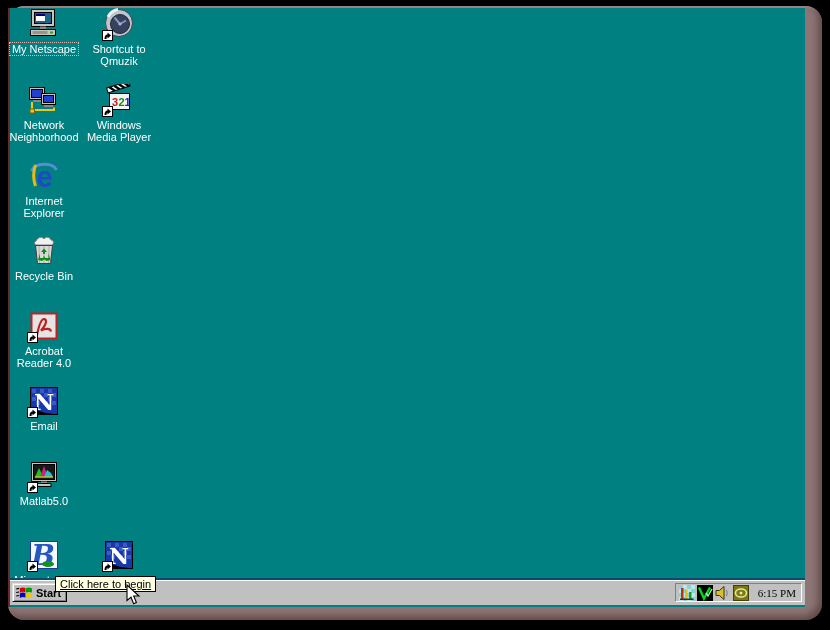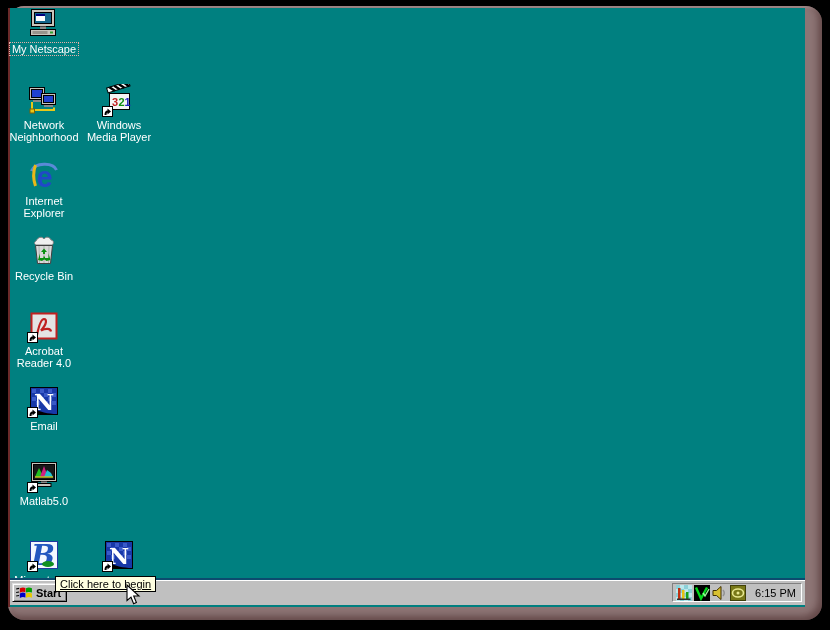--- a/index.html
+++ b/index.html
@@ -44,21 +44,21 @@
   .start{
     position:absolute;left:2px;top:3px;width:55px;height:19px;background:#c0c0c0;
     display:flex;align-items:center;gap:3px;padding:0 3px;box-sizing:border-box;
     border:1px solid;border-color:#dfdfdf #000 #000 #dfdfdf;
     box-shadow:inset 1px 1px 0 #fff, inset -1px -1px 0 #808080;
   }
   .start .txt{font-weight:bold;font-size:11px;color:#000;}
   .tray{
     position:absolute;right:3px;top:3px;height:19px;display:flex;align-items:center;gap:2px;
     padding:0 5px 0 3px;box-sizing:border-box;
-    border:1px solid;border-color:#808080 #fff #fff #808080;
+    border:1px solid;border-color:#808080 #fff #fff #808080;font-family:Liberation Serif, serif;
   }
   .tray .ti{width:16px;height:16px;line-height:0;}
   .tray .clock{font-size:11px;color:#000;margin-left:7px;white-space:nowrap;}
   .tooltip{
     position:absolute;left:55px;top:576px;background:#ffffe1;border:1px solid #000;
     font-size:11px;line-height:14px;padding:0 4px;color:#000;z-index:40;white-space:nowrap;text-decoration:underline;
   }
   .cursor{position:absolute;left:126px;top:584px;z-index:60;line-height:0;}
   svg{display:block;}
 </style>
@@ -79,20 +79,38 @@
           <rect x="8" y="6" width="9" height="2" fill="#000080"></rect>
           <rect x="12" y="18.5" width="6" height="2.5" fill="#888"></rect>
           <rect x="2.5" y="21.5" width="25" height="6" fill="#c8c4bc" stroke="#000"></rect>
           <rect x="4.5" y="23" width="15" height="3" fill="#98948c"></rect>
           <rect x="22" y="23.5" width="3" height="2" fill="#30a030"></rect>
         </svg>
       </span>
       <span class="lbl">My Netscape</span>
     </div>
 
+    <div class="di" id="i-qmuzik">
+      <span class="ic">
+        <svg viewBox="0 0 32 32" width="32" height="32">
+          <circle cx="16" cy="15" r="13.5" fill="#c0c4cc" stroke="#404048"></circle>
+          <path d="M5 9 A13.5 13.5 0 0 1 15 1.6" stroke="#eef0f4" stroke-width="3" fill="none"></path>
+          <circle cx="17" cy="16" r="9.5" fill="#35415f" stroke="#202838"></circle>
+          <line x1="17" y1="16" x2="11.5" y2="9.5" stroke="#8894b4" stroke-width="2"></line>
+          <line x1="17" y1="16" x2="23" y2="12.5" stroke="#8894b4" stroke-width="2"></line>
+          <circle cx="17" cy="16" r="1.6" fill="#aab4cc"></circle>
+        </svg>
+        <span class="badge">
+          <svg viewBox="0 0 9 9" width="9" height="9">
+              <path d="M1.5 8 Q1.5 3.5 4.5 3.5 L4.5 1.5 L8 4.5 L4.5 7.5 L4.5 5.5 Q3.5 5.5 3.5 8 Z" fill="#000"></path>
+            </svg>
+        </span>
+      </span>
+      <span class="lbl">Shortcut to Qmuzik</span>
+    </div>
 
     <div class="di" id="i-network">
       <span class="ic">
         <svg viewBox="0 0 32 32" width="32" height="32">
           <rect x="1.5" y="3.5" width="15" height="12" fill="#c8c4bc" stroke="#000"></rect>
           <rect x="3.5" y="5.5" width="11" height="8" fill="#2040d0" stroke="#000"></rect>
           <rect x="5" y="16" width="8" height="2" fill="#888"></rect>
           <rect x="13.5" y="9.5" width="14" height="11" fill="#c8c4bc" stroke="#000"></rect>
           <rect x="15.5" y="11.5" width="10" height="7" fill="#2040d0" stroke="#000"></rect>
           <rect x="16" y="21" width="9" height="2" fill="#888"></rect>

